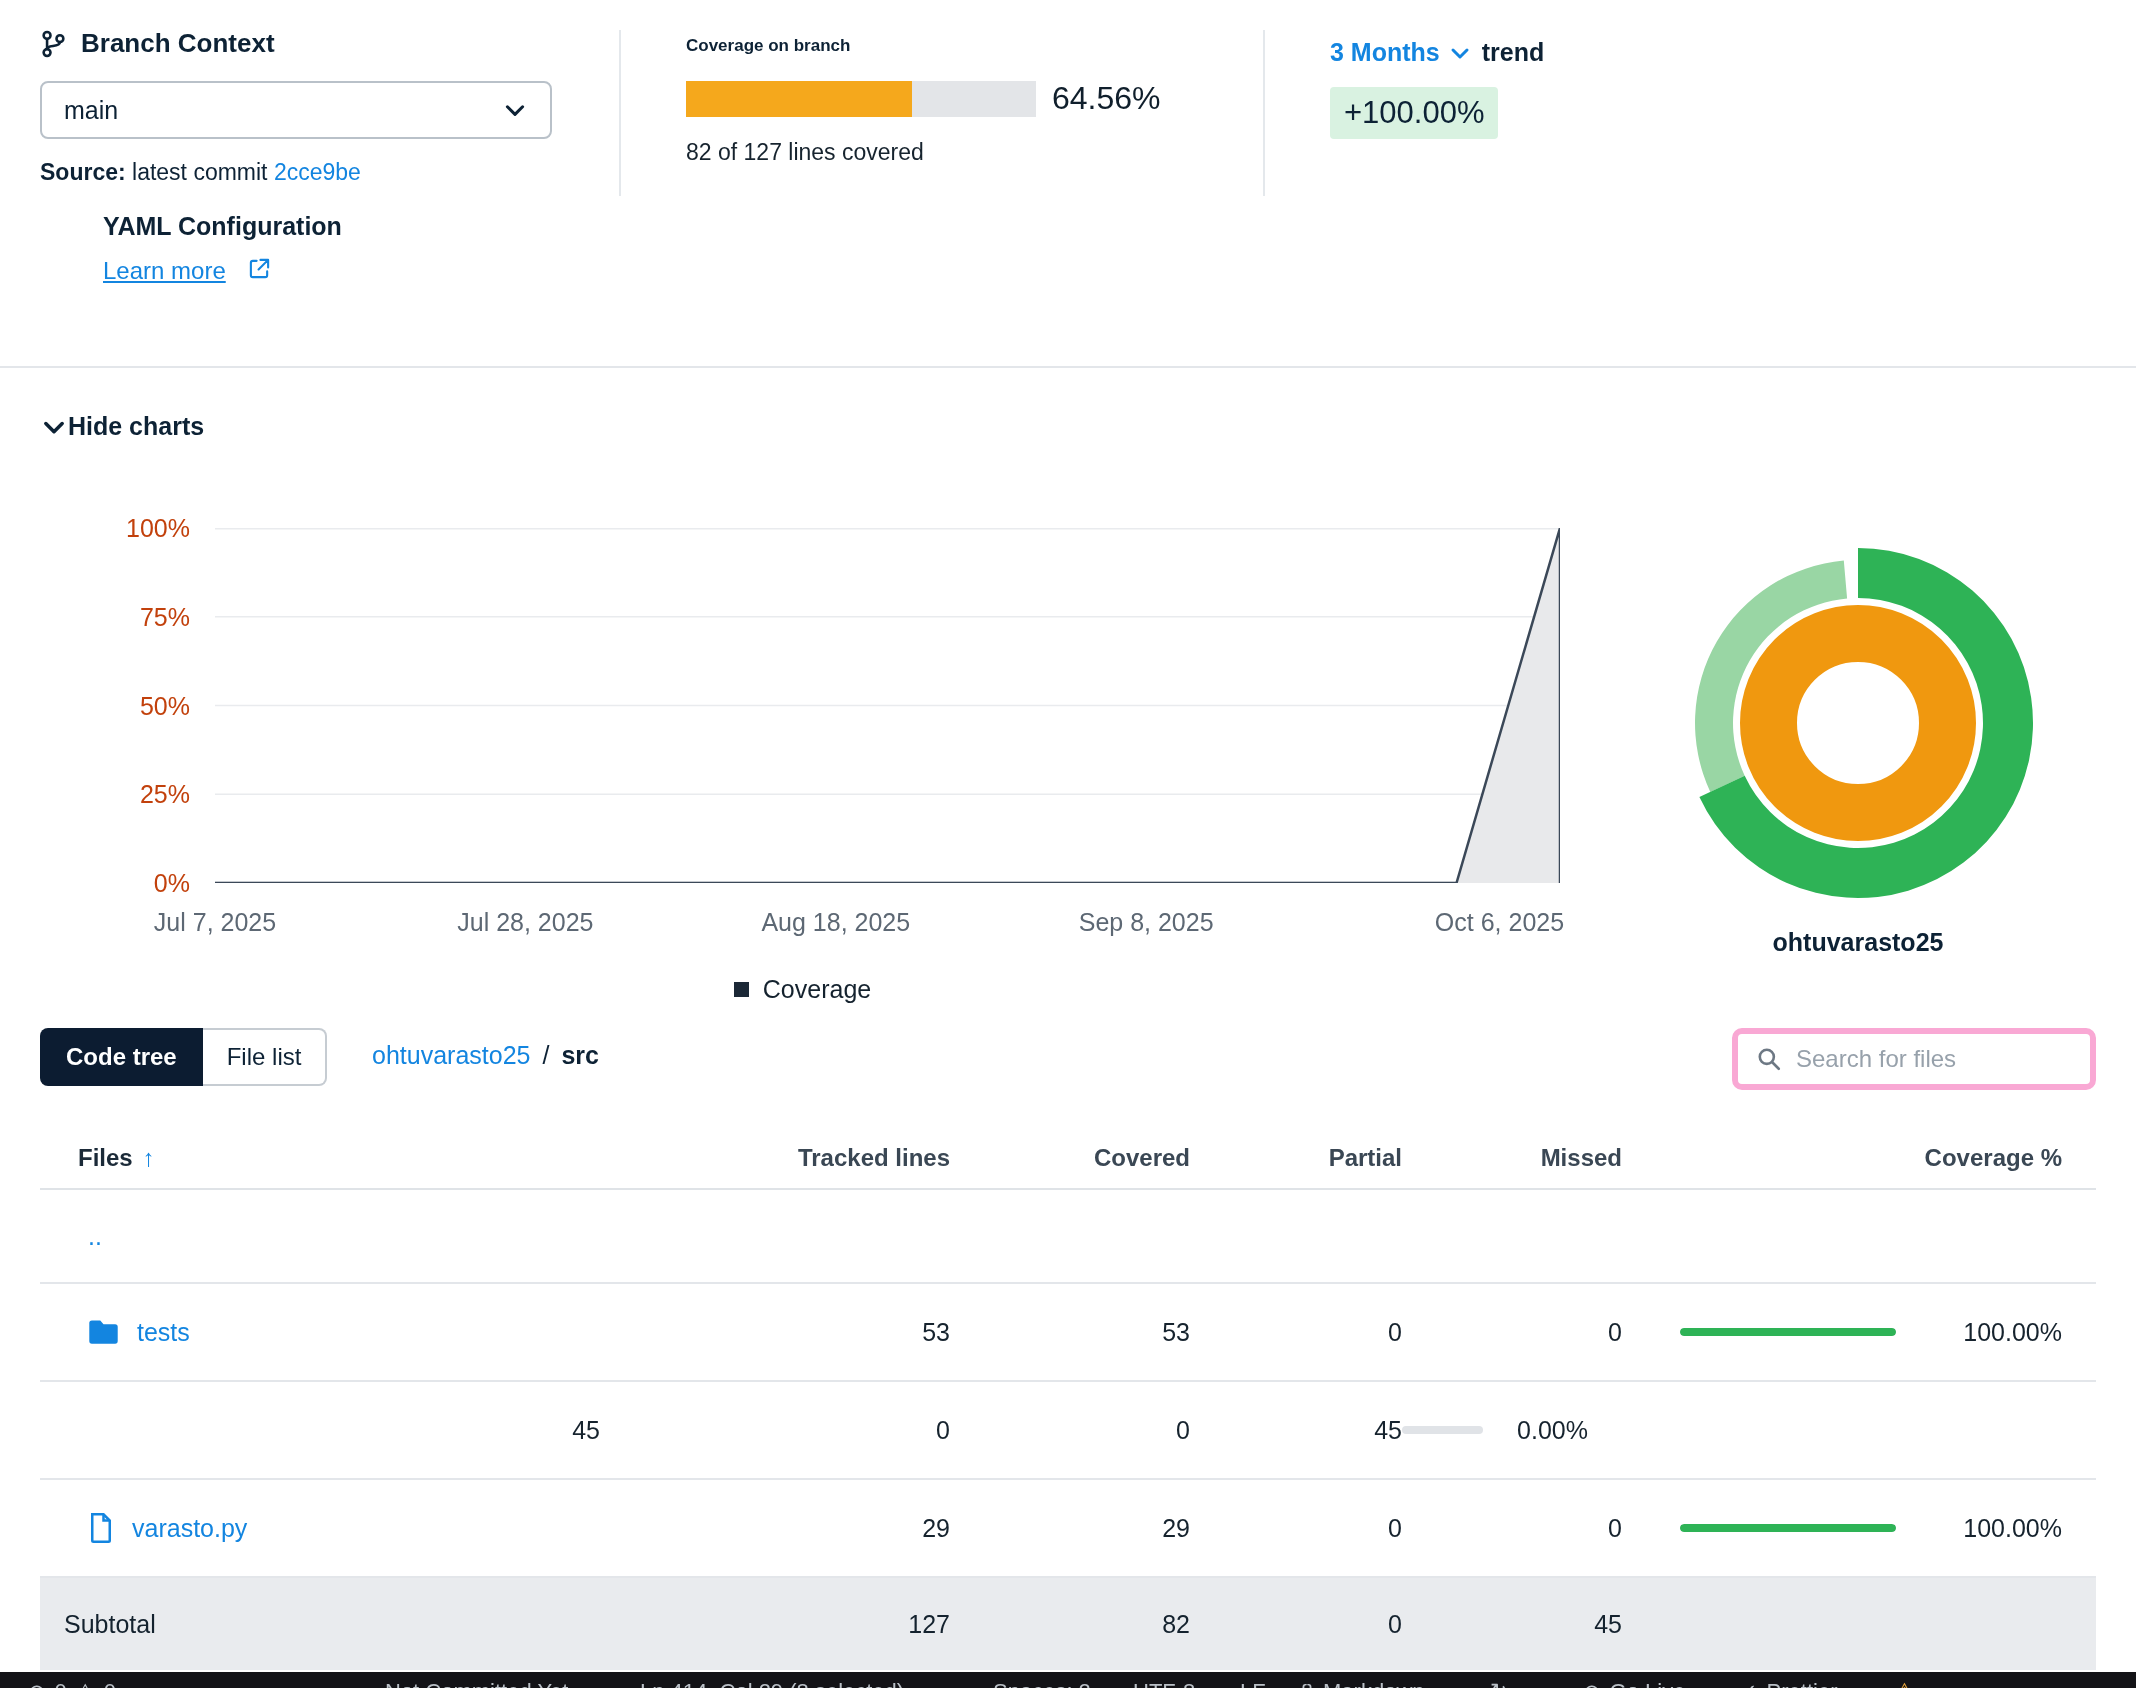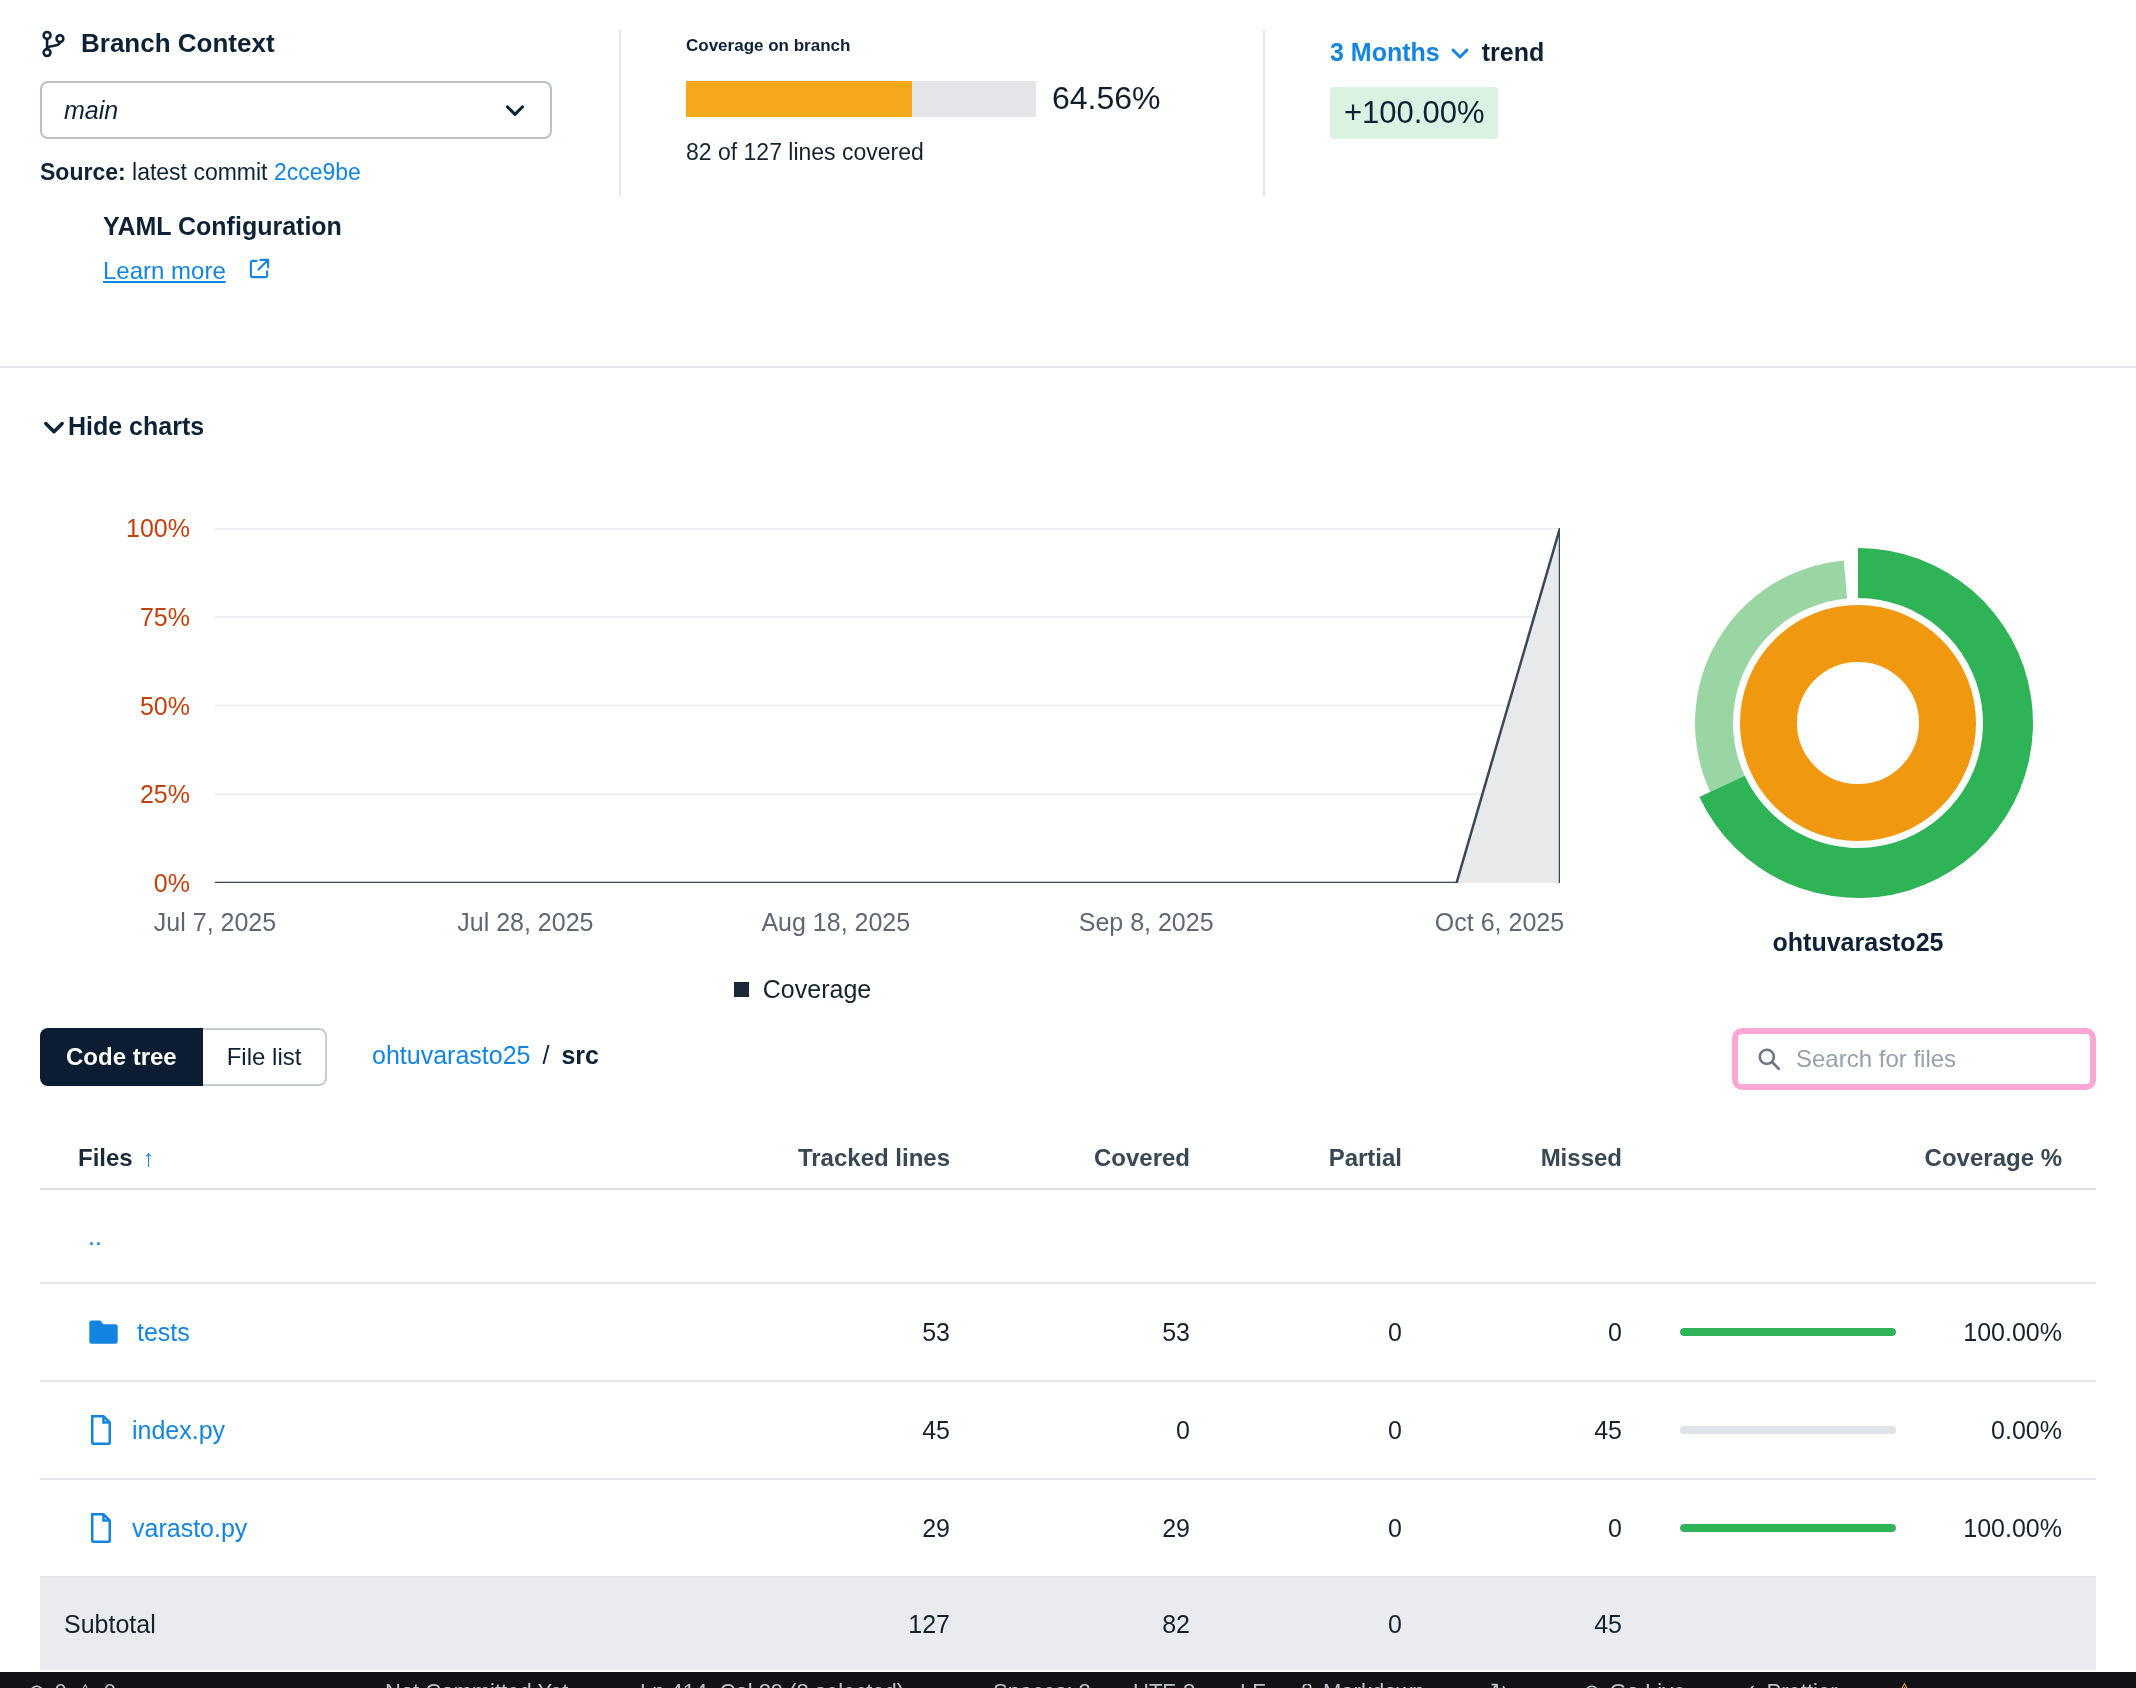--- a/index.html
+++ b/index.html
@@ -8,21 +8,21 @@
     position:relative; overflow:hidden; background:#ffffff;
     font-family:"Liberation Sans", sans-serif; color:#0d2235;
   }
   a { text-decoration:none; }
   .blue { color:#1385e0; }
 
   
   .left-col { position:absolute; left:40px; top:28px; width:570px; }
   .head-row { display:flex; align-items:center; gap:14px; font-size:26px; font-weight:700; }
   .branch-select { margin-top:22px; width:512px; height:58px; border:2px solid #b9c1c9; border-radius:8px;
-    display:flex; align-items:center; justify-content:space-between; padding:0 22px; font-size:25px; cursor:pointer; background:#fff;font-style:italic; }
+    display:flex; align-items:center; justify-content:space-between; padding:0 22px; font-size:25px; cursor:pointer; background:#fff; }
   .source-line { margin-top:20px; font-size:23px; }
   .source-line b { font-weight:700; }
   .yaml-block { margin-left:63px; margin-top:26px; }
   .yaml-title { font-size:25px; font-weight:700; }
   .learn-line { margin-top:16px; font-size:24px; display:flex; align-items:flex-start; gap:22px; }
   .learn-line a { color:#1385e0; text-decoration:underline; }
 
   .vdiv { position:absolute; top:30px; width:2px; height:166px; background:#e4e8ec; }
 
   .cov-col { position:absolute; left:686px; top:36px; }
@@ -290,29 +290,20 @@
     <div class="num">0</div>
     <div class="cov-cell">
       <div class="mini-track">
         <div class="mini-fill" style="width: 100%;"></div>
       </div>
       <div class="pct">100.00%</div>
     </div>
   </div>
 
   <div class="grid-cols t-row">
-    <div class="name-cell">
-      <span class="icon-svg">
-        <svg width="26" height="30" viewBox="0 0 20 24">
-            <path d="M3 1 h9 l5 5 v16 a1 1 0 0 1 -1 1 H4 a1 1 0 0 1 -1 -1 Z" fill="none" stroke="#1385e0" stroke-width="2"></path>
-            <path d="M12 1 v5 h5" fill="none" stroke="#1385e0" stroke-width="2"></path>
-          </svg>
-      </span>
-      <a href="#">index.py</a>
-    </div>
     <div class="num">45</div>
     <div class="num">0</div>
     <div class="num">0</div>
     <div class="num">45</div>
     <div class="cov-cell">
       <div class="mini-track">
         <div class="mini-fill" style="width: 0%;"></div>
       </div>
       <div class="pct">0.00%</div>
     </div>

